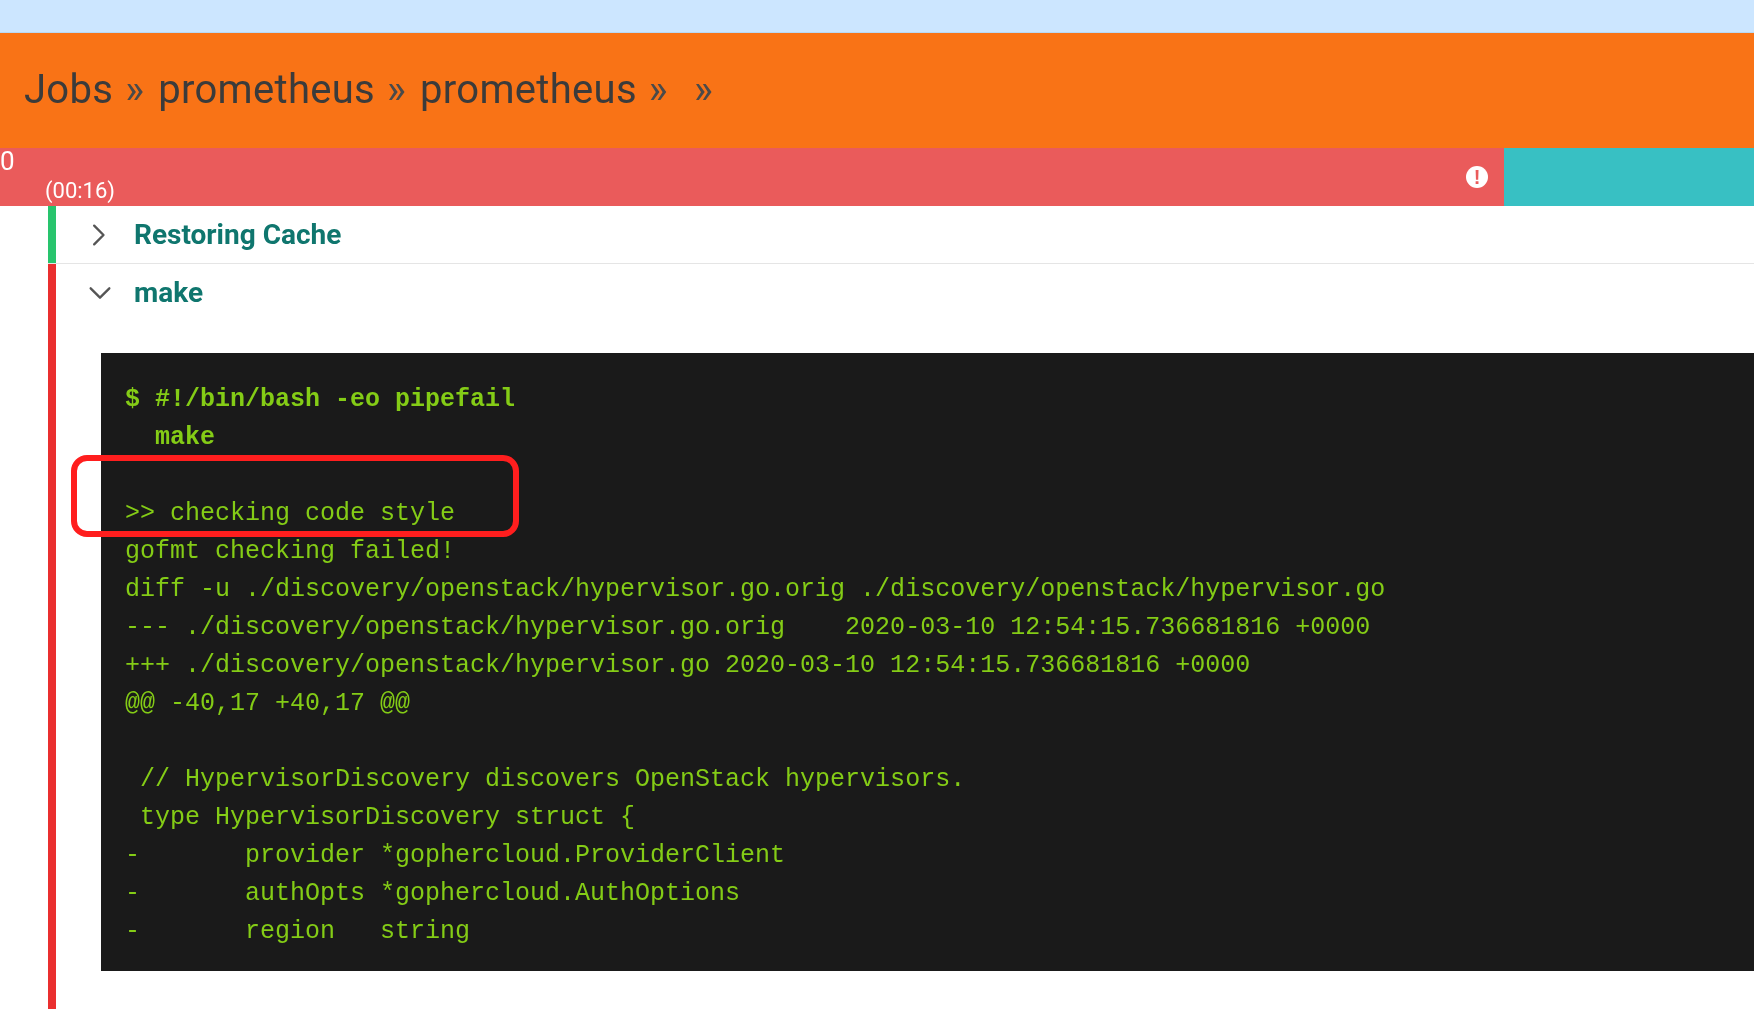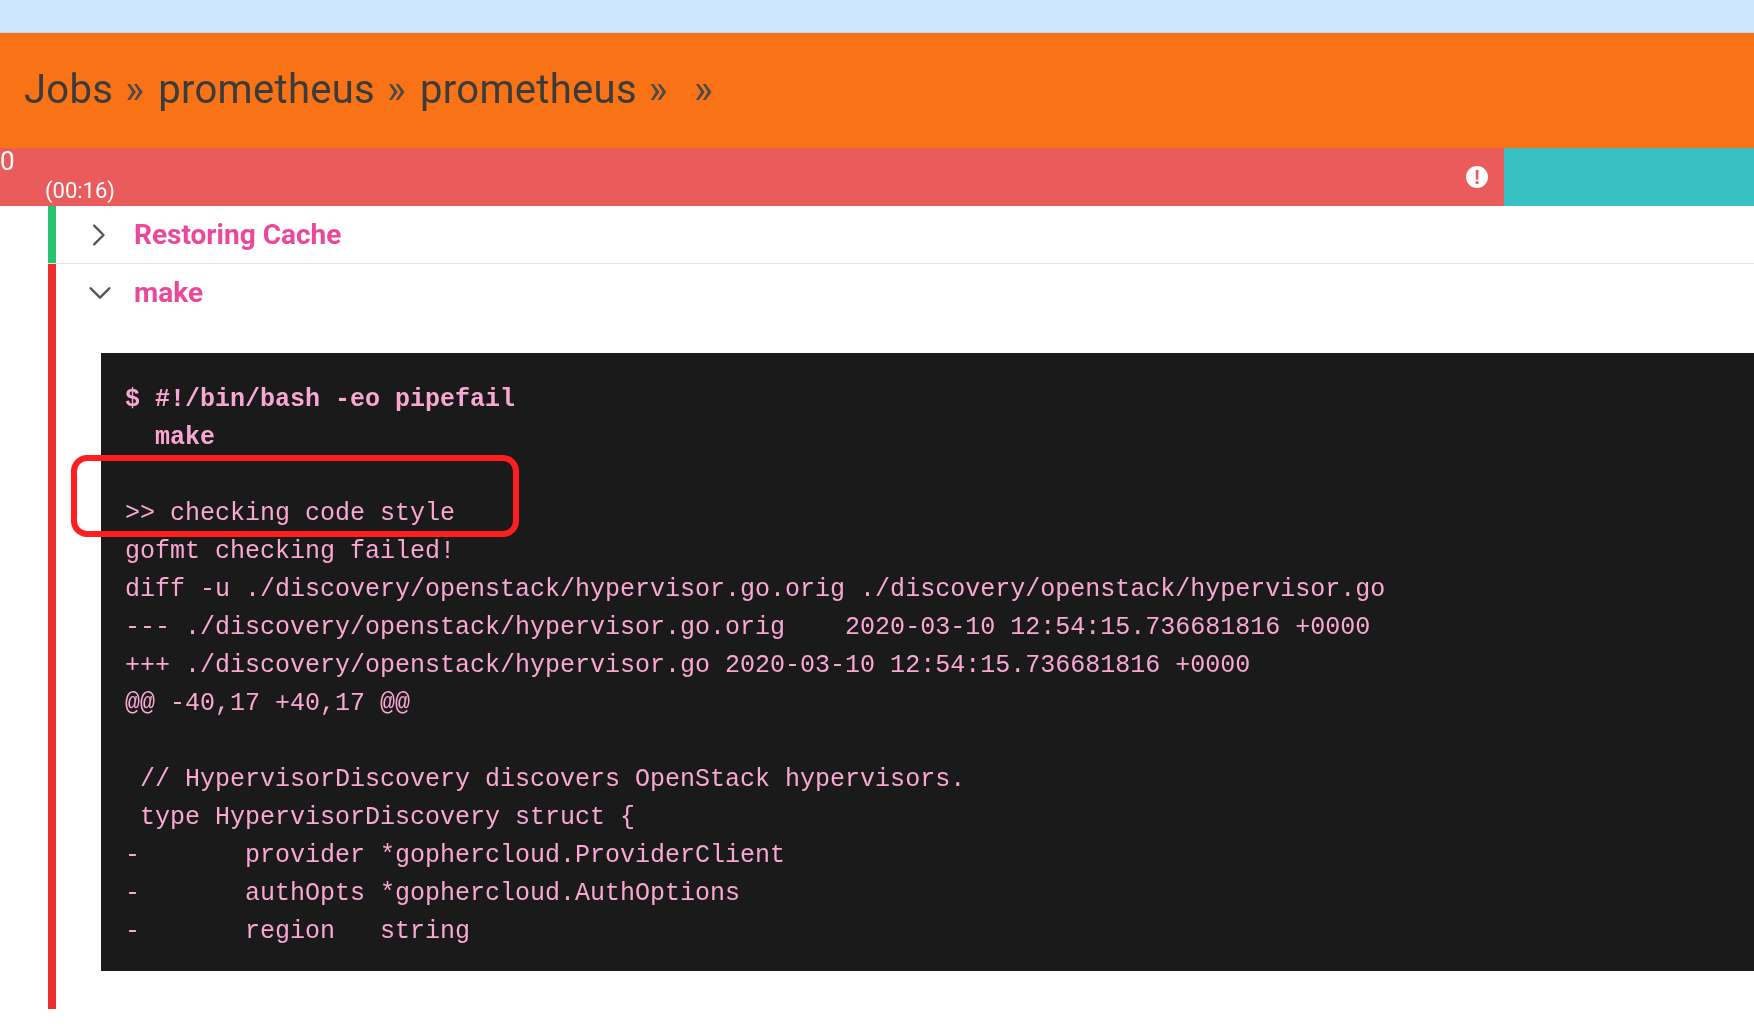--- a/index.html
+++ b/index.html
@@ -110,33 +110,33 @@
     margin-left: 38px;
     margin-right: 20px;
     width: 28px;
     height: 28px;
     flex: 0 0 auto;
     color: #555;
   }
   .step .label {
     font-size: 28px;
     font-weight: 700;
-    color: #ec4899;
+    color: #0f766e;
   }
 
   .step-expanded { border-bottom: none; }
 
   .console-wrap {
     margin-left: 53px;
     margin-top: 44px;
     position: relative;
   }
   .console {
     background: #1a1a1a;
-    color: #f9a8d4;
+    color: #84cc16;
     font-family: ui-monospace, SFMono-Regular, Menlo, Consolas, "Liberation Mono", monospace;
     font-size: 25px;
     line-height: 38px;
     padding: 28px 24px 20px 24px;
     white-space: pre;
     min-height: 580px;
   }
   .console .prompt-line { font-weight: 700; }
   .console .indent-cmd  { font-weight: 700; }
 

